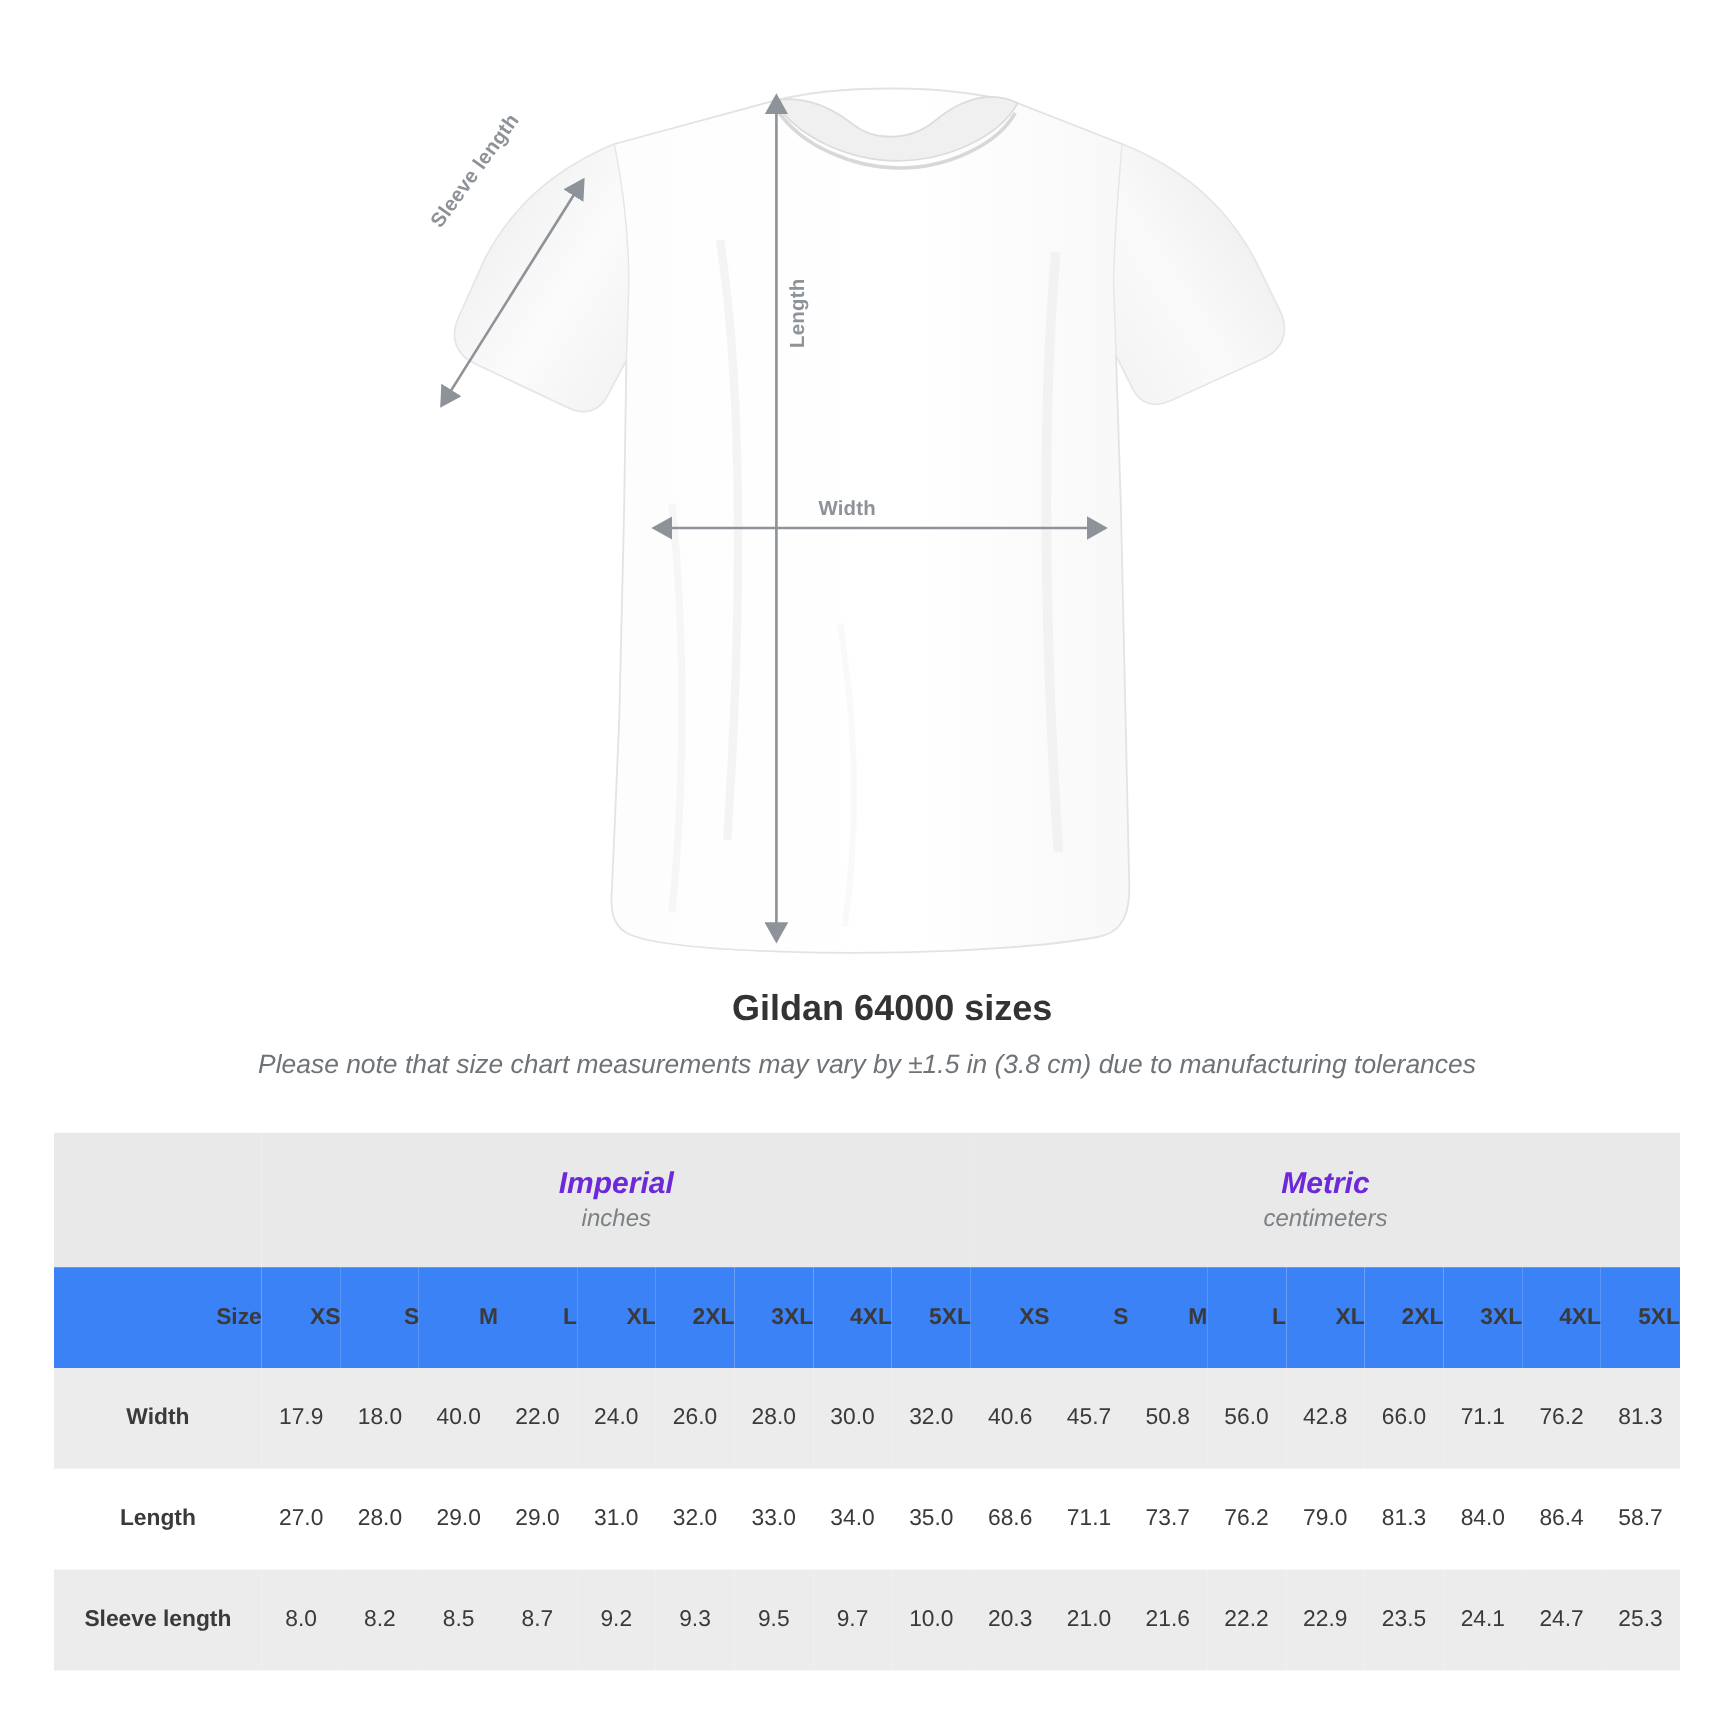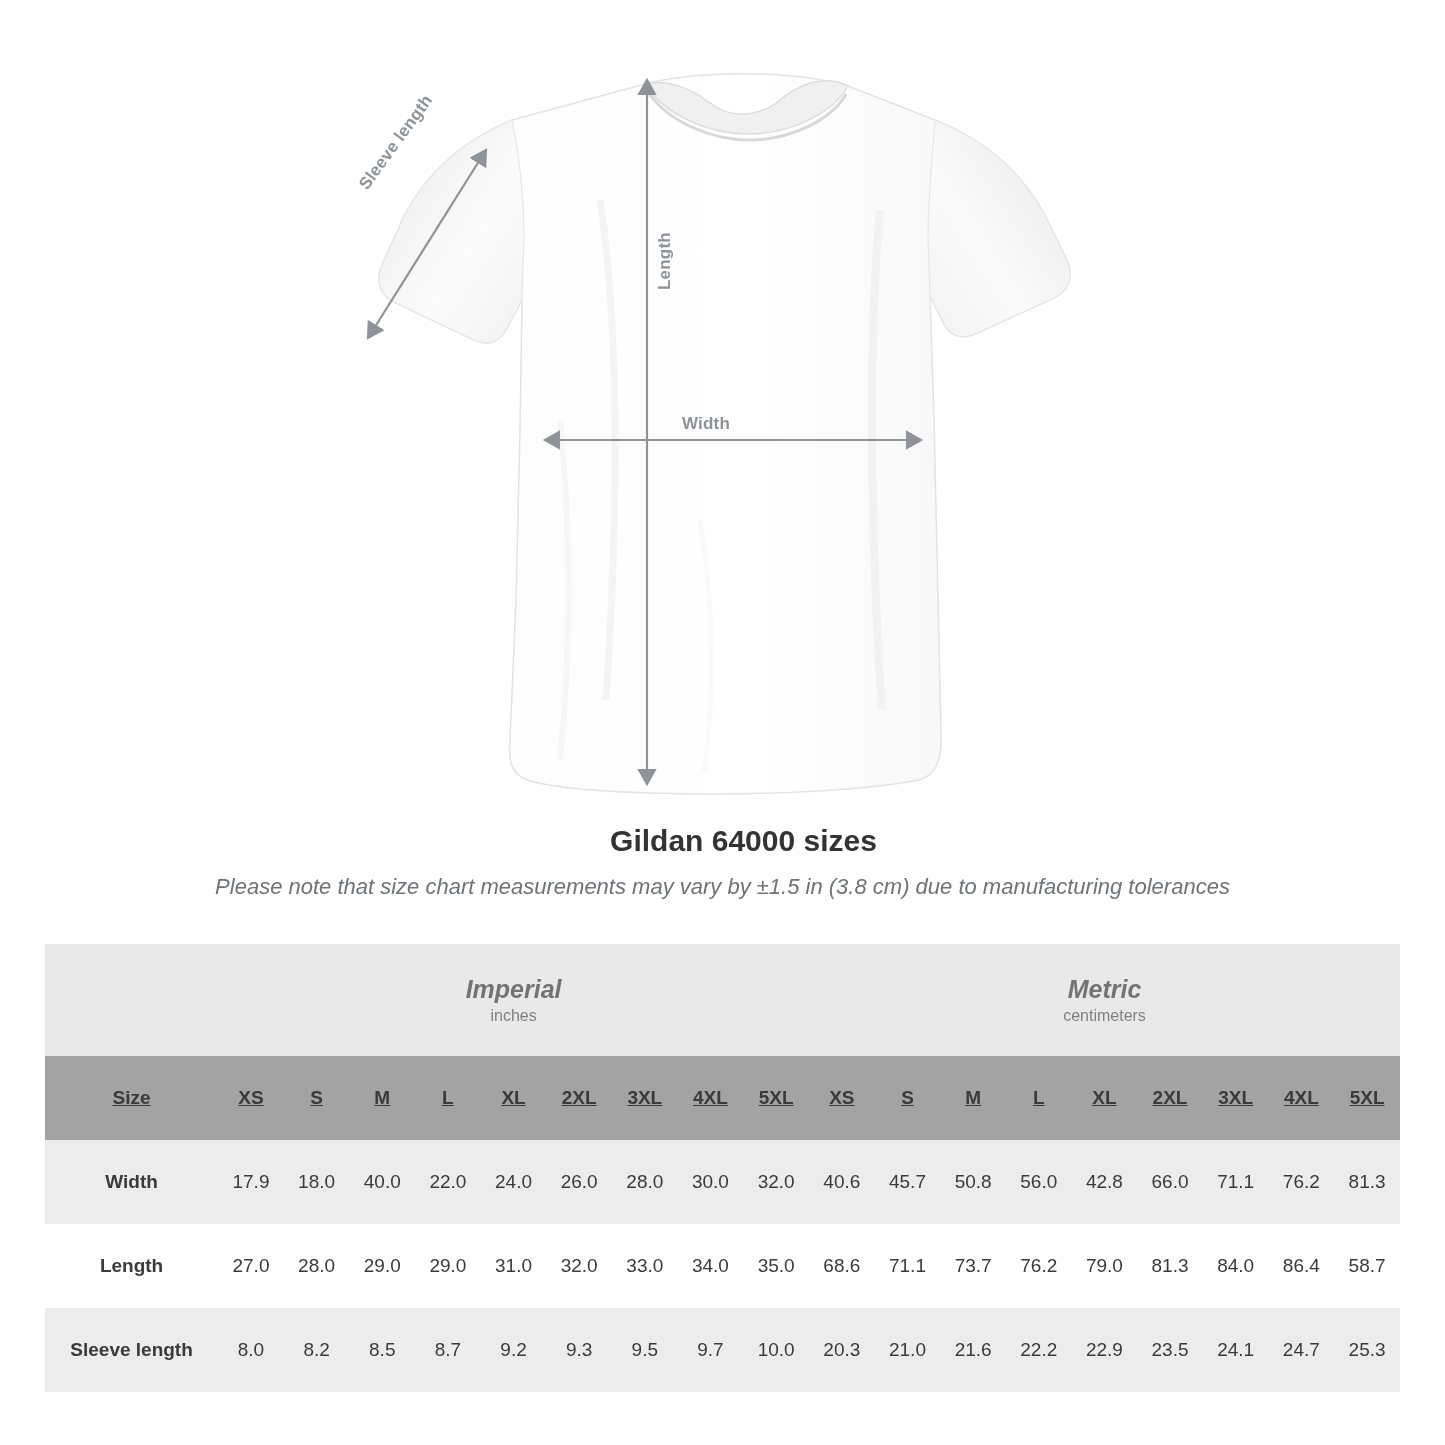--- a/index.html
+++ b/index.html
@@ -94,37 +94,37 @@
   .unit-header td {
     height: 112px;
     background: #e9e9e9;
     text-align: center;
     vertical-align: middle;
   }
   .unit-name {
     font-size: 25px;
     font-weight: bold;
     font-style: italic;
-    color: #737373;
+    color: #6d28d9;
     line-height: 1.15;
   }
   .unit-sub {
-    font-size: 16px;
+    font-size: 20px;
+    font-style: italic;
     color: #7b8185;
     margin-top: 4px;
   }
   .row-header td, .row-header th {
     height: 84px;
-    background: #a3a3a3;
-    text-align: center;
+    background: #3b82f6;
+    text-align: right;
     vertical-align: middle;
     font-size: 19px;
     font-weight: bold;
     color: #3a3a3a;
-    text-decoration: underline;
   }
   .row-header .size-col {
     font-size: 19px;
   }
   tr.data-row td {
     height: 84px;
     text-align: center;
     vertical-align: middle;
     font-size: 19px;
     color: #3a3a3a;

